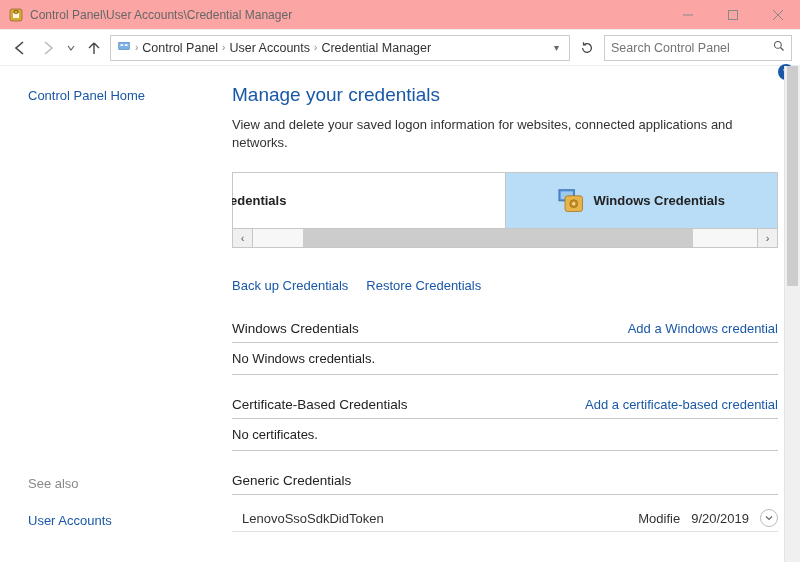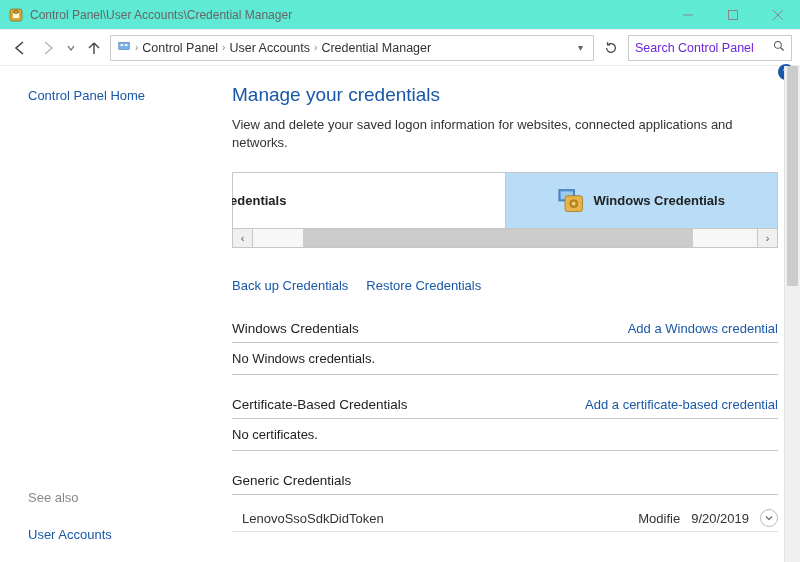--- a/index.html
+++ b/index.html
@@ -1,40 +1,40 @@
 <!DOCTYPE html>
 <html><head>
 <meta charset="utf-8">
 <style>
 * { box-sizing: border-box; margin: 0; padding: 0; font-family: "Segoe UI", Tahoma, sans-serif; }
 body { background: #fff; width: 800px; height: 562px; overflow: hidden; position: relative; }
 
 
-.titlebar { height: 30px; display: flex; align-items: center; padding: 0 0 0 8px; background: #5eead4; border-bottom: 1px solid #eee; }
+.titlebar { height: 30px; display: flex; align-items: center; padding: 0 0 0 8px; background: #fca5a5; border-bottom: 1px solid #eee; }
 .titlebar .app-icon { width: 16px; height: 16px; margin-right: 6px; }
 .titlebar .title { font-size: 12px; color: #666; flex: 1; }
 .win-controls { display: flex; align-items: center; }
 .win-btn { width: 45px; height: 30px; display: flex; align-items: center; justify-content: center; color: #888; }
 .win-btn svg { stroke: #888; }
 
 
 .addrbar { height: 36px; display: flex; align-items: center; padding: 0 8px; gap: 4px; border-bottom: 1px solid #eee; }
 .nav-arrow { width: 24px; height: 24px; display: flex; align-items: center; justify-content: center; color: #555; }
 .nav-arrow.disabled { color: #bbb; }
 .breadcrumb-box { flex: 1; height: 26px; border: 1px solid #ccc; display: flex; align-items: center; padding: 0 6px; gap: 4px; font-size: 12.5px; color: #333; background: #fff; }
 .crumb-sep { color: #888; font-size: 10px; }
 .crumb { white-space: nowrap; }
 .crumb-dropdown { margin-left: auto; color: #666; font-size: 10px; padding-right: 4px; }
 .refresh-btn { width: 26px; height: 26px; display: flex; align-items: center; justify-content: center; color: #444; border: 1px solid transparent; }
-.search-box { width: 164px; height: 26px; border: 1px solid #ccc; display: flex; align-items: center; padding: 0 6px; font-size: 12.5px; color: #6d28d9; justify-content: space-between; }
+.search-box { width: 188px; height: 26px; border: 1px solid #ccc; display: flex; align-items: center; padding: 0 6px; font-size: 12.5px; color: #737373; justify-content: space-between; }
 .search-box .sicon { color: #555; font-size: 12px; }
 
 
 .body-wrap { display: flex; height: calc(562px - 66px); position: relative; }
-.left-pane { width: 232px; padding: 22px 0 0 28px; font-size: 13px; color: #333; display: flex; flex-direction: column; justify-content: space-between; }
+.left-pane { width: 232px; padding: 22px 0 14px 28px; font-size: 13px; color: #333; display: flex; flex-direction: column; justify-content: space-between; }
 .left-pane .cp-home { color: #1958a6; font-size: 13px; }
 .left-pane .see-also { margin-top: auto; color: #888; font-size: 13px; margin-bottom: 22px; }
 .left-pane .user-accounts-link { color: #1958a6; font-size: 13px; margin-bottom: 20px; }
 
 .main-pane { flex: 1; padding: 18px 22px 0 0; position: relative; overflow: hidden; }
 .main-h1 { font-size: 19px; color: #1958a6; font-weight: 400; margin-bottom: 10px; }
 .main-desc { font-size: 13px; color: #333; line-height: 1.4; margin-bottom: 20px; }
 
 
 .cred-tabs { display: flex; height: 56px; border: 1px solid #c7c7c7; border-bottom: none; background: #fff; }

